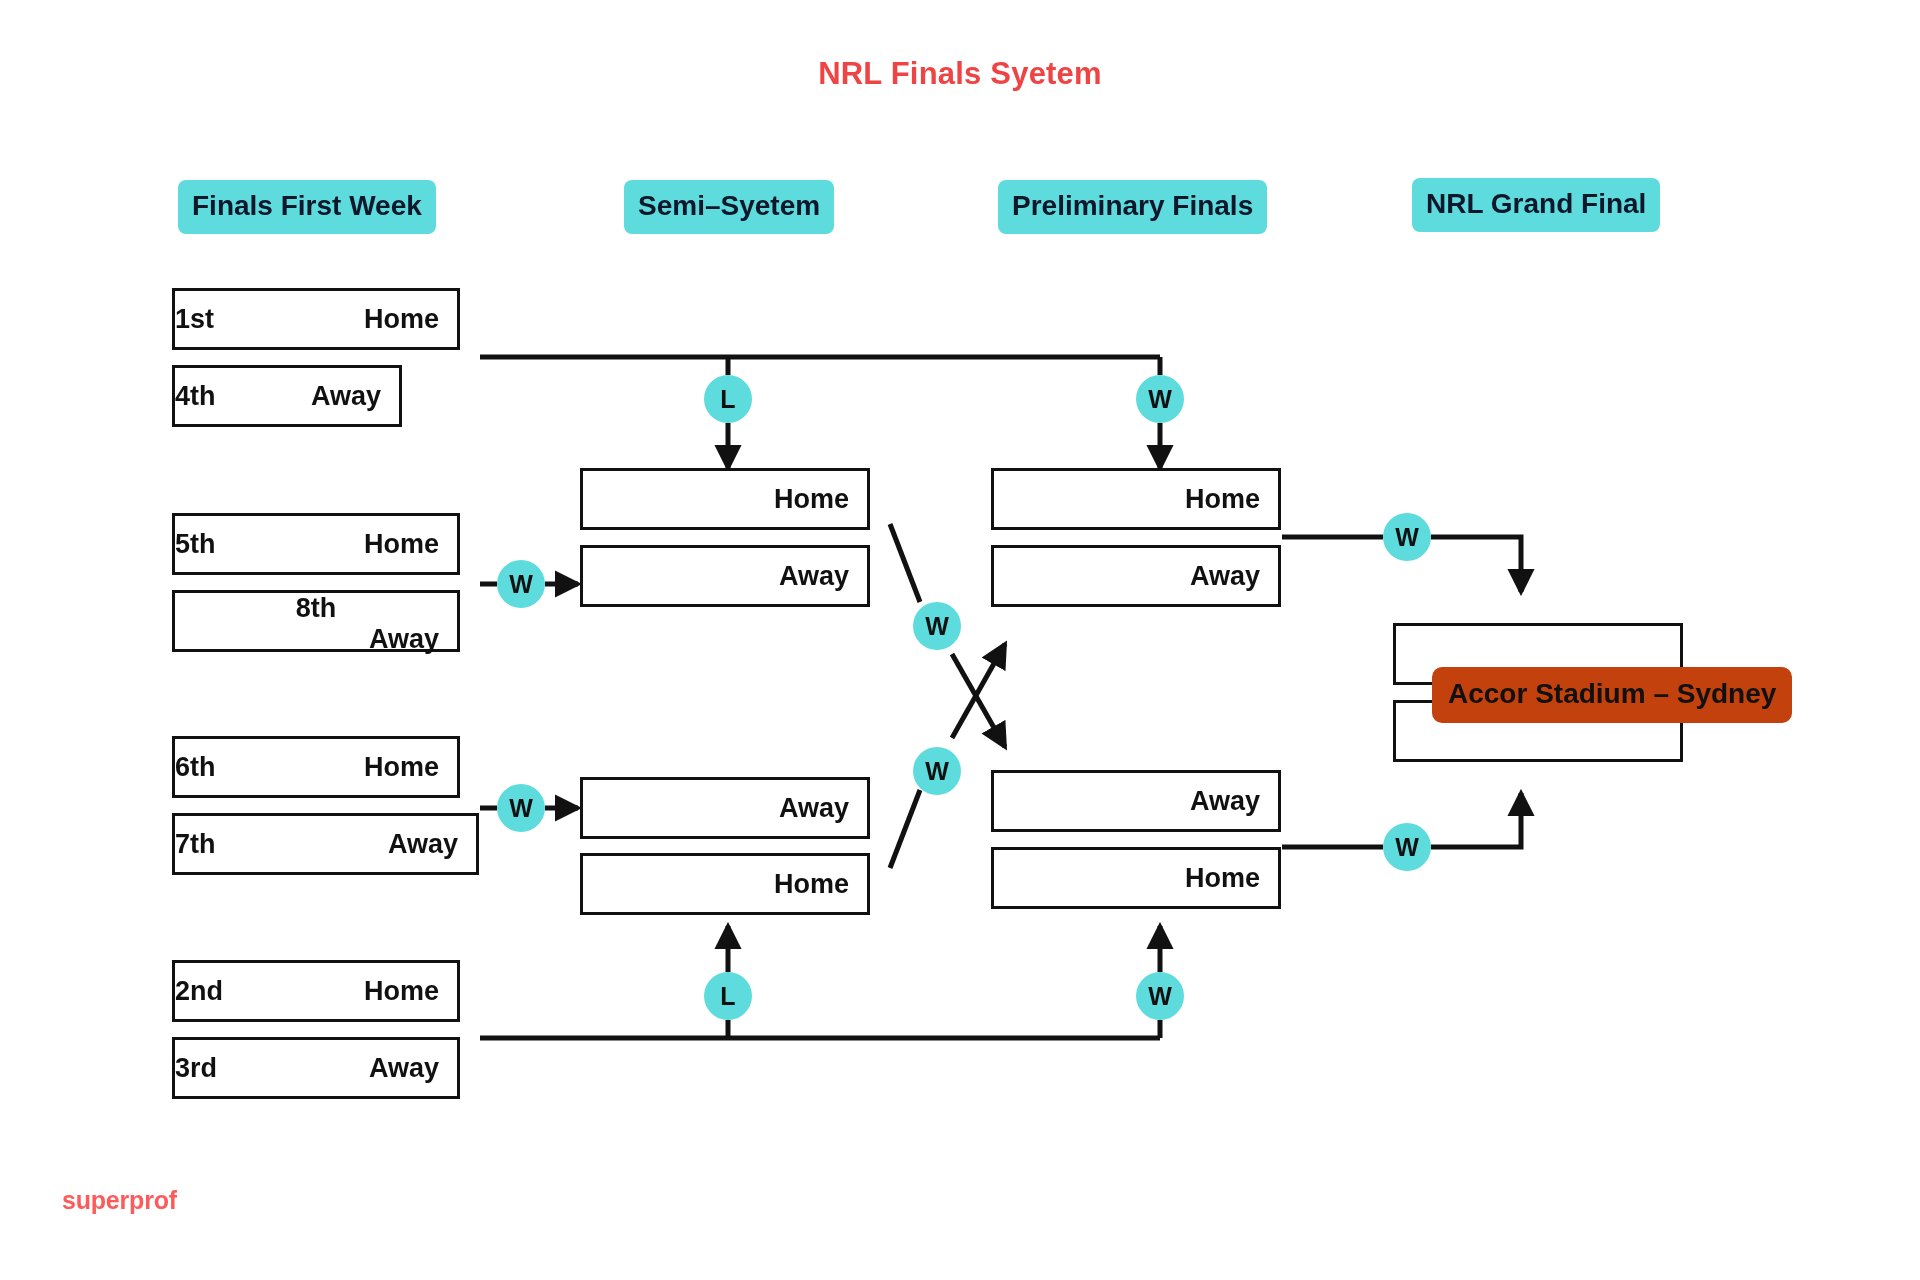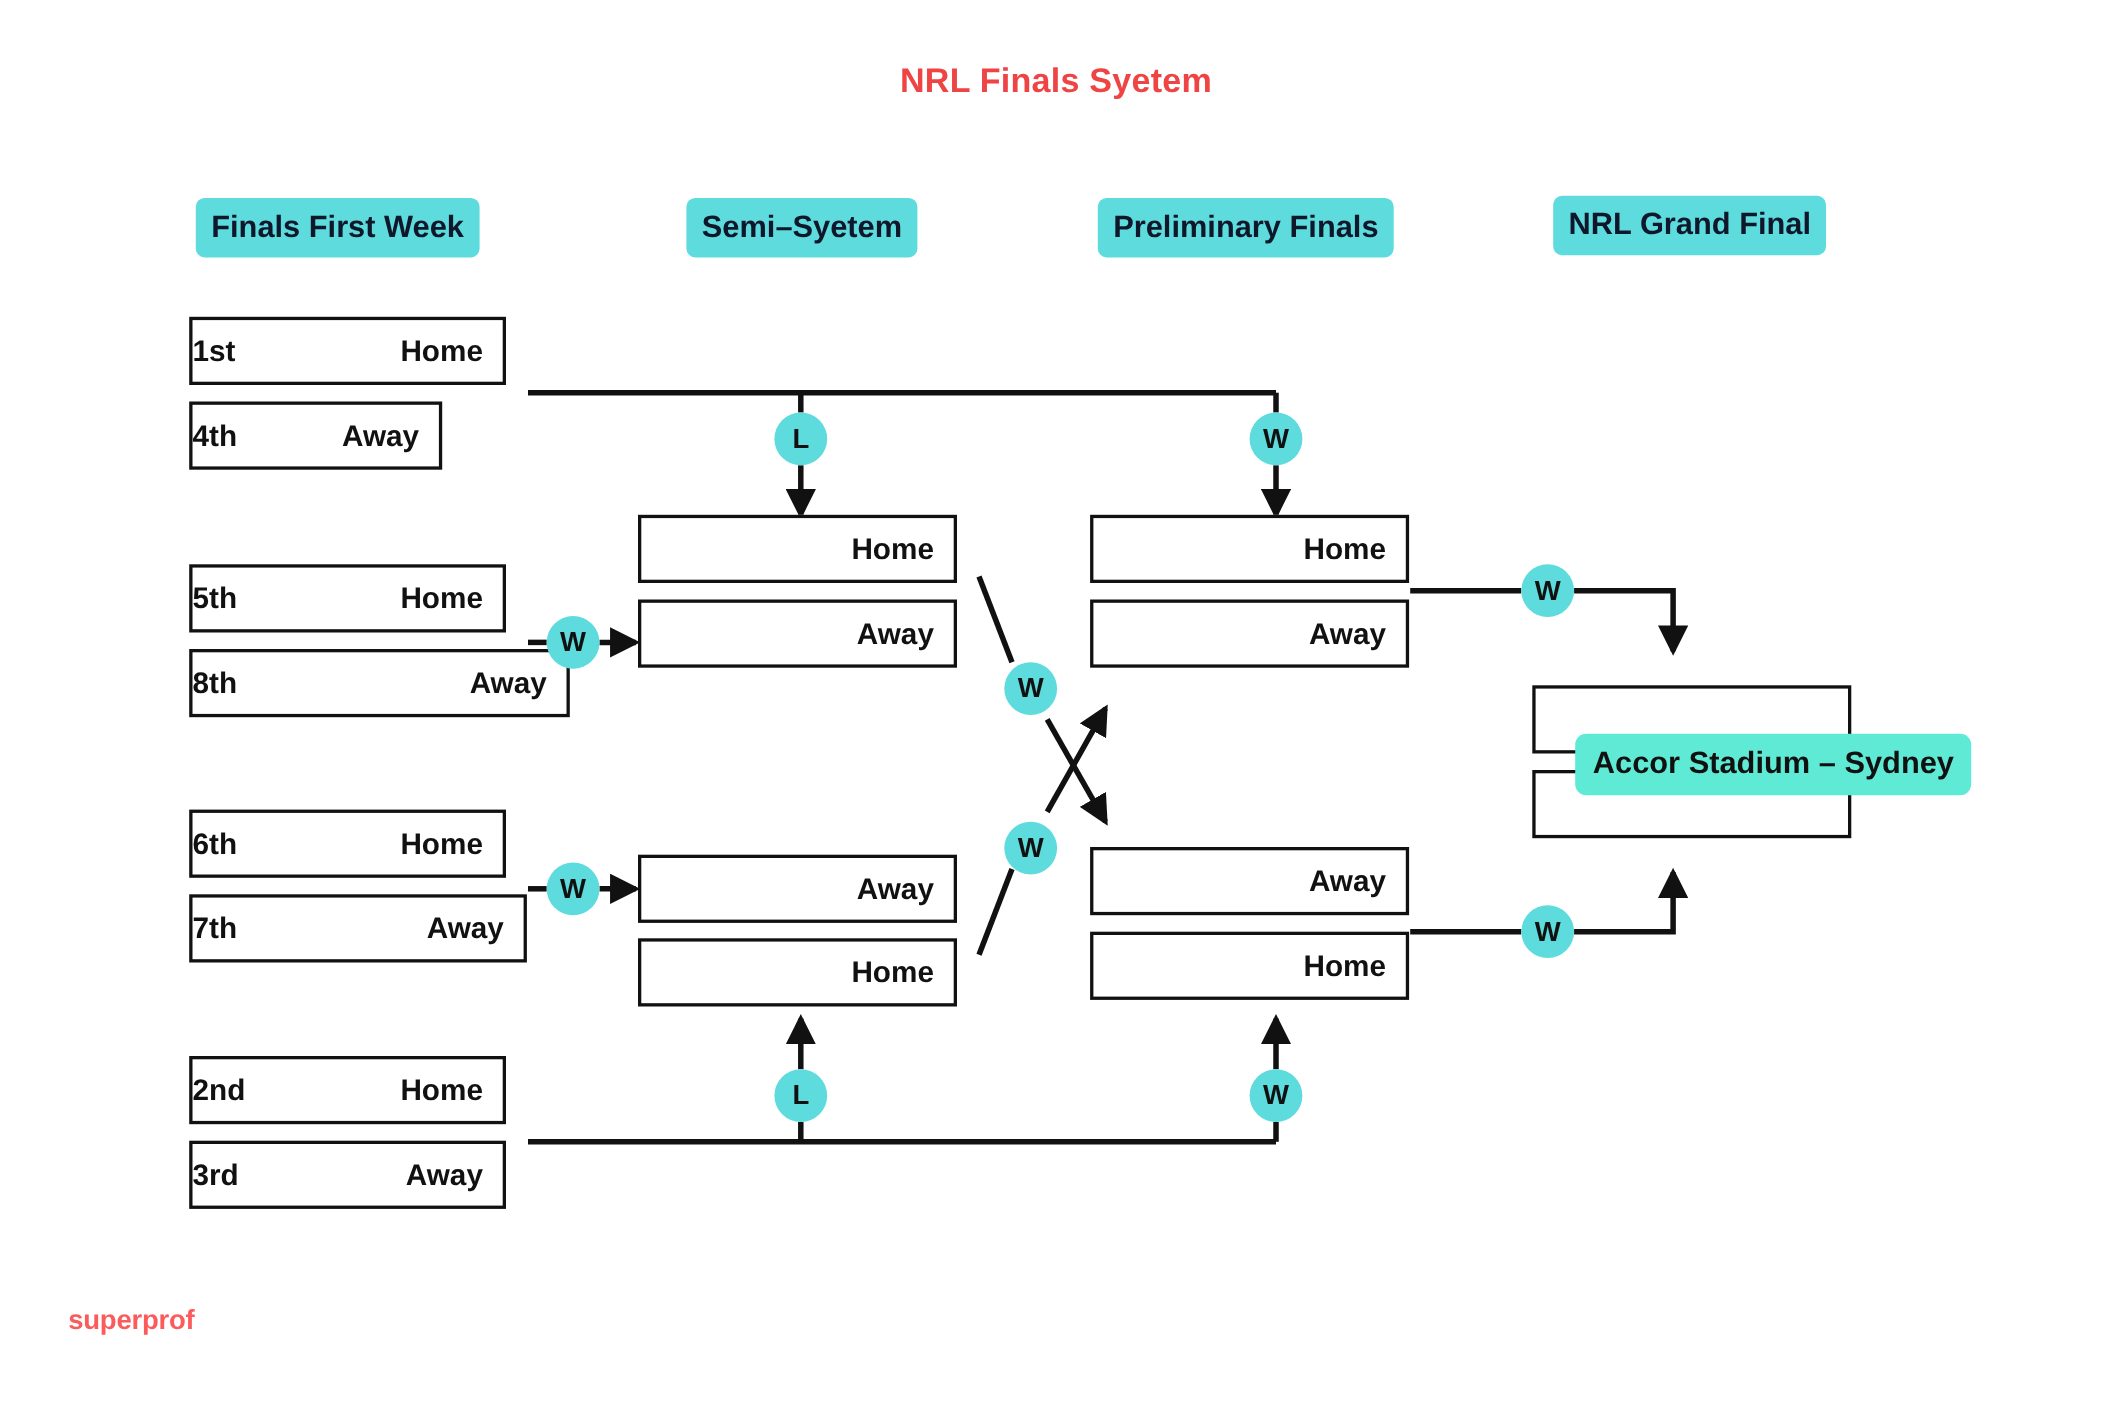--- a/index.html
+++ b/index.html
@@ -89,21 +89,21 @@
     font-size: 25px;
     font-weight: 700;
     display: flex;
     align-items: center;
     justify-content: center;
     line-height: 1;
   }
 
   .venue {
     position: absolute;
-    background: #5eead4;
+    background: #c2410c;
     border-radius: 10px;
     color: #111111;
     font-size: 28px;
     font-weight: 700;
     line-height: 1;
     padding: 13px 16px 15px 16px;
     white-space: nowrap;
   }
 
   .brand {
@@ -175,21 +175,21 @@
   </div>
   <div class="slot" style="left:172px; top:365px; width:230px;">
     <span class="seed">4th</span>
     <span class="side">Away</span>
   </div>
 
   <div class="slot" style="left:172px; top:513px; width:288px;">
     <span class="seed">5th</span>
     <span class="side">Home</span>
   </div>
-  <div class="slot" style="left:172px; top:590px; width:346px;">
+  <div class="slot" style="left:172px; top:590px; width:288px;flex-direction:column;">
     <span class="seed">8th</span>
     <span class="side">Away</span>
   </div>
 
   <div class="slot" style="left:172px; top:736px; width:288px;">
     <span class="seed">6th</span>
     <span class="side">Home</span>
   </div>
   <div class="slot" style="left:172px; top:813px; width:307px;">
     <span class="seed">7th</span>

